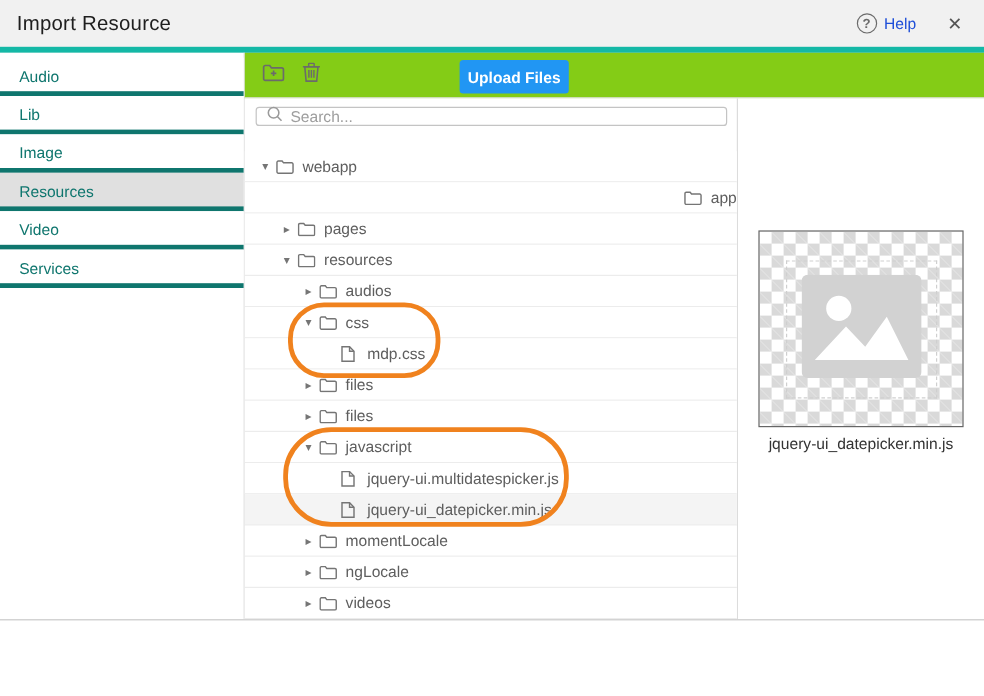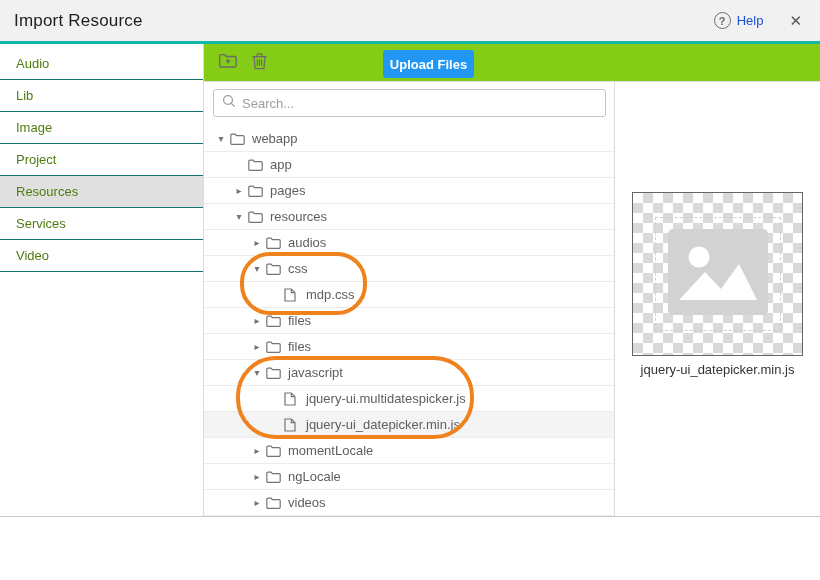--- a/index.html
+++ b/index.html
@@ -6,42 +6,42 @@
   html,body { width:820px; height:580px; }
   body {
     font-family:"Liberation Sans", sans-serif;
     background:#ffffff; color:#333; overflow:hidden; position:relative;
   }
   .app { position:absolute; inset:0; width:820px; height:580px; background:#fff; }
 
   
   .header {
     position:absolute; left:0; top:0; width:820px; height:44px;
-    background:#f1f1f1; border-bottom:3px solid #14b8a6;
+    background:#f1f1f1; border-bottom:5px solid #14b8a6;
     display:flex; align-items:center; padding:0 14px;
   }
   .header .title { font-size:17px; font-weight:500; color:#1e1e1e; letter-spacing:.2px; }
   .header .spacer { flex:1; }
   .help-group { display:flex; align-items:center; gap:6px; cursor:pointer; margin-right:22px; }
   .help-circle {
     width:17px; height:17px; border:1.4px solid #6b6b6b; border-radius:50%;
     display:flex; align-items:center; justify-content:center;
     font-size:11px; color:#6b6b6b; font-weight:700;
   }
   .help-label { font-size:13px; color:#1d4ed8; }
   .close-x { font-size:15px; color:#555; cursor:pointer; padding:2px 4px; }
 
   
   .sidebar {
     position:absolute; left:0; top:44px; width:204px; height:472px;
     background:#fff; border-right:1px solid #dcdcdc; padding-top:4px;
   }
   .sidebar-item {
-    height:32px; line-height:31px; padding-left:16px; font-size:13px; color:#4d7c0f;
-    border-bottom:1px solid #0f766e; cursor:pointer; background:#fff;
+    height:32px; line-height:31px; padding-left:16px; font-size:13px; color:#0f766e;
+    border-bottom:4px solid #0f766e; cursor:pointer; background:#fff;
   }
   .sidebar-item.selected { background:#e0e0e0; }
 
   
   .toolbar {
     position:absolute; left:204px; top:44px; width:616px; height:38px;
     background:#84cc16; border-bottom:1px solid #e0e0e0;
     display:flex; align-items:center; padding-left:10px;
   }
   .tool-btn { width:28px; height:28px; display:flex; align-items:center; justify-content:center; cursor:pointer; margin-right:3px; }
@@ -51,21 +51,21 @@
     font-family:inherit; font-size:13px; font-weight:700; cursor:pointer;
   }
 
   
   .tree-col {
     position:absolute; left:204px; top:82px; width:411px; height:434px;
     background:#fff; border-right:1px solid #dcdcdc;
   }
   .search-wrap { height:44px; padding:7px 9px 0 9px; }
   .search-box {
-    width:393px; height:28px; border:1px solid #c4c4c4; border-radius:3px; background:#fff;
+    width:393px; height:16px; border:1px solid #c4c4c4; border-radius:3px; background:#fff;
     display:flex; align-items:center; padding:0 8px; gap:6px;
   }
   .search-box input {
     border:none; outline:none; flex:1; font-family:inherit; font-size:13px; color:#555; background:transparent;
   }
   .search-box input::placeholder { color:#9e9e9e; }
 
   .tree { width:100%; }
   .tree-row {
     height:26px; display:flex; align-items:center;
@@ -125,31 +125,28 @@
   <div class="sidebar" id="sidebar-list">
       <div class="sidebar-item">
     <span>Audio</span>
   </div>
       <div class="sidebar-item">
     <span>Lib</span>
   </div>
       <div class="sidebar-item">
     <span>Image</span>
   </div>
-      <div class="sidebar-item">
-    <span>Project</span>
-  </div>
       <div class="sidebar-item selected">
     <span>Resources</span>
   </div>
       <div class="sidebar-item">
+    <span>Video</span>
+  </div>
+      <div class="sidebar-item">
     <span>Services</span>
-  </div>
-      <div class="sidebar-item">
-    <span>Video</span>
   </div>
     </div>
 
   <div class="toolbar">
     <div class="tool-btn">
       <span>
         <svg width="20" height="17" viewBox="0 0 20 17">
           <path d="M1.7 4 a1.4 1.4 0 0 1 1.4-1.4 h3.6 l1.5 1.9 h8.6 a1.4 1.4 0 0 1 1.4 1.4 v7.7 a1.4 1.4 0 0 1 -1.4 1.4 H3.1 a1.4 1.4 0 0 1 -1.4 -1.4 Z" fill="none" stroke="#6b6b6b" stroke-width="1.4"></path>
           <path d="M10 6.8 v4.6 M7.7 9.1 h4.6" stroke="#6b6b6b" stroke-width="1.4" fill="none"></path>
         </svg>
@@ -182,21 +179,21 @@
         <div class="tree-row" style="padding-left: 8px;">
     <span class="arrow">▾</span>
     <span class="node-icon">
       <svg width="15" height="12" viewBox="0 0 15 12">
         <path d="M0.8 2.3 a1.1 1.1 0 0 1 1.1-1.1 h3.2 l1.2 1.5 h6.8 a1.1 1.1 0 0 1 1.1 1.1 v6.4 a1.1 1.1 0 0 1 -1.1 1.1 H1.9 a1.1 1.1 0 0 1 -1.1 -1.1 Z" fill="none" stroke="#757575" stroke-width="1.2"></path>
       </svg>
     </span>
 
     <span>webapp</span>
   </div>
-        <div class="tree-row" style="padding-left: 26px;">
+        <div class="tree-row" style="padding-left: 26px; justify-content: flex-end;">
     <span class="arrow"></span>
     <span class="node-icon">
       <svg width="15" height="12" viewBox="0 0 15 12">
         <path d="M0.8 2.3 a1.1 1.1 0 0 1 1.1-1.1 h3.2 l1.2 1.5 h6.8 a1.1 1.1 0 0 1 1.1 1.1 v6.4 a1.1 1.1 0 0 1 -1.1 1.1 H1.9 a1.1 1.1 0 0 1 -1.1 -1.1 Z" fill="none" stroke="#757575" stroke-width="1.2"></path>
       </svg>
     </span>
 
     <span>app</span>
   </div>
         <div class="tree-row" style="padding-left: 26px;">

